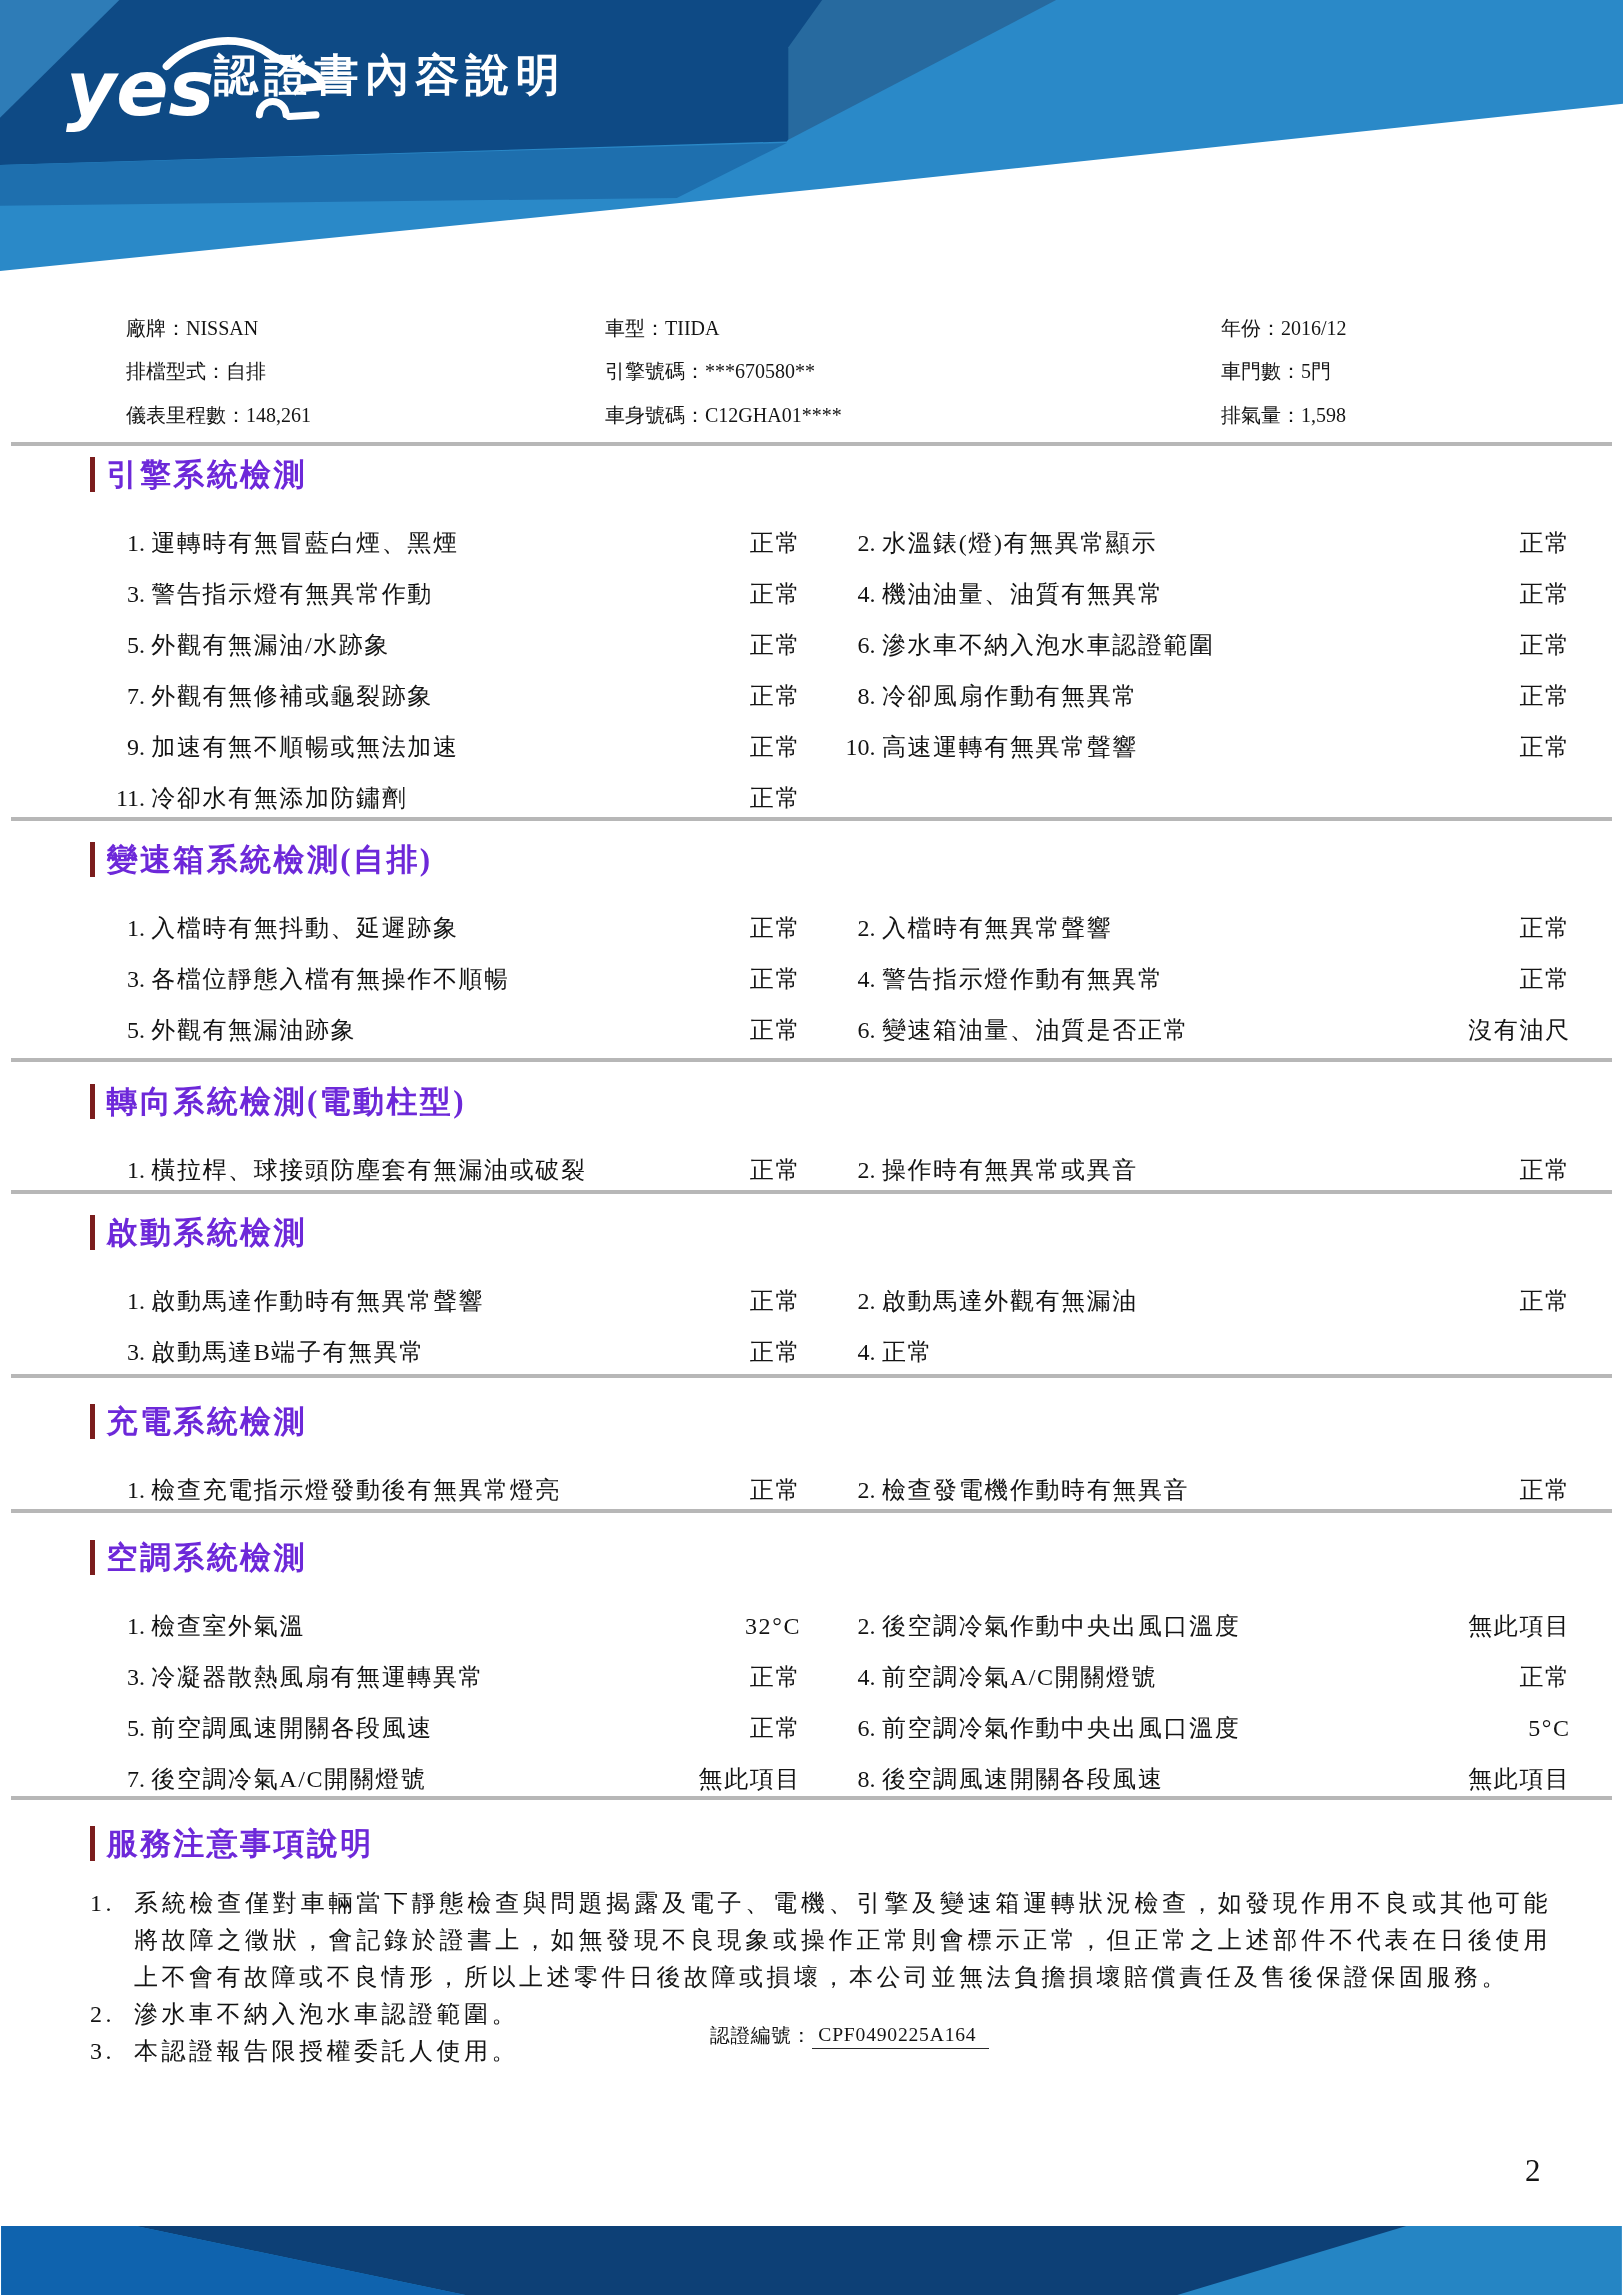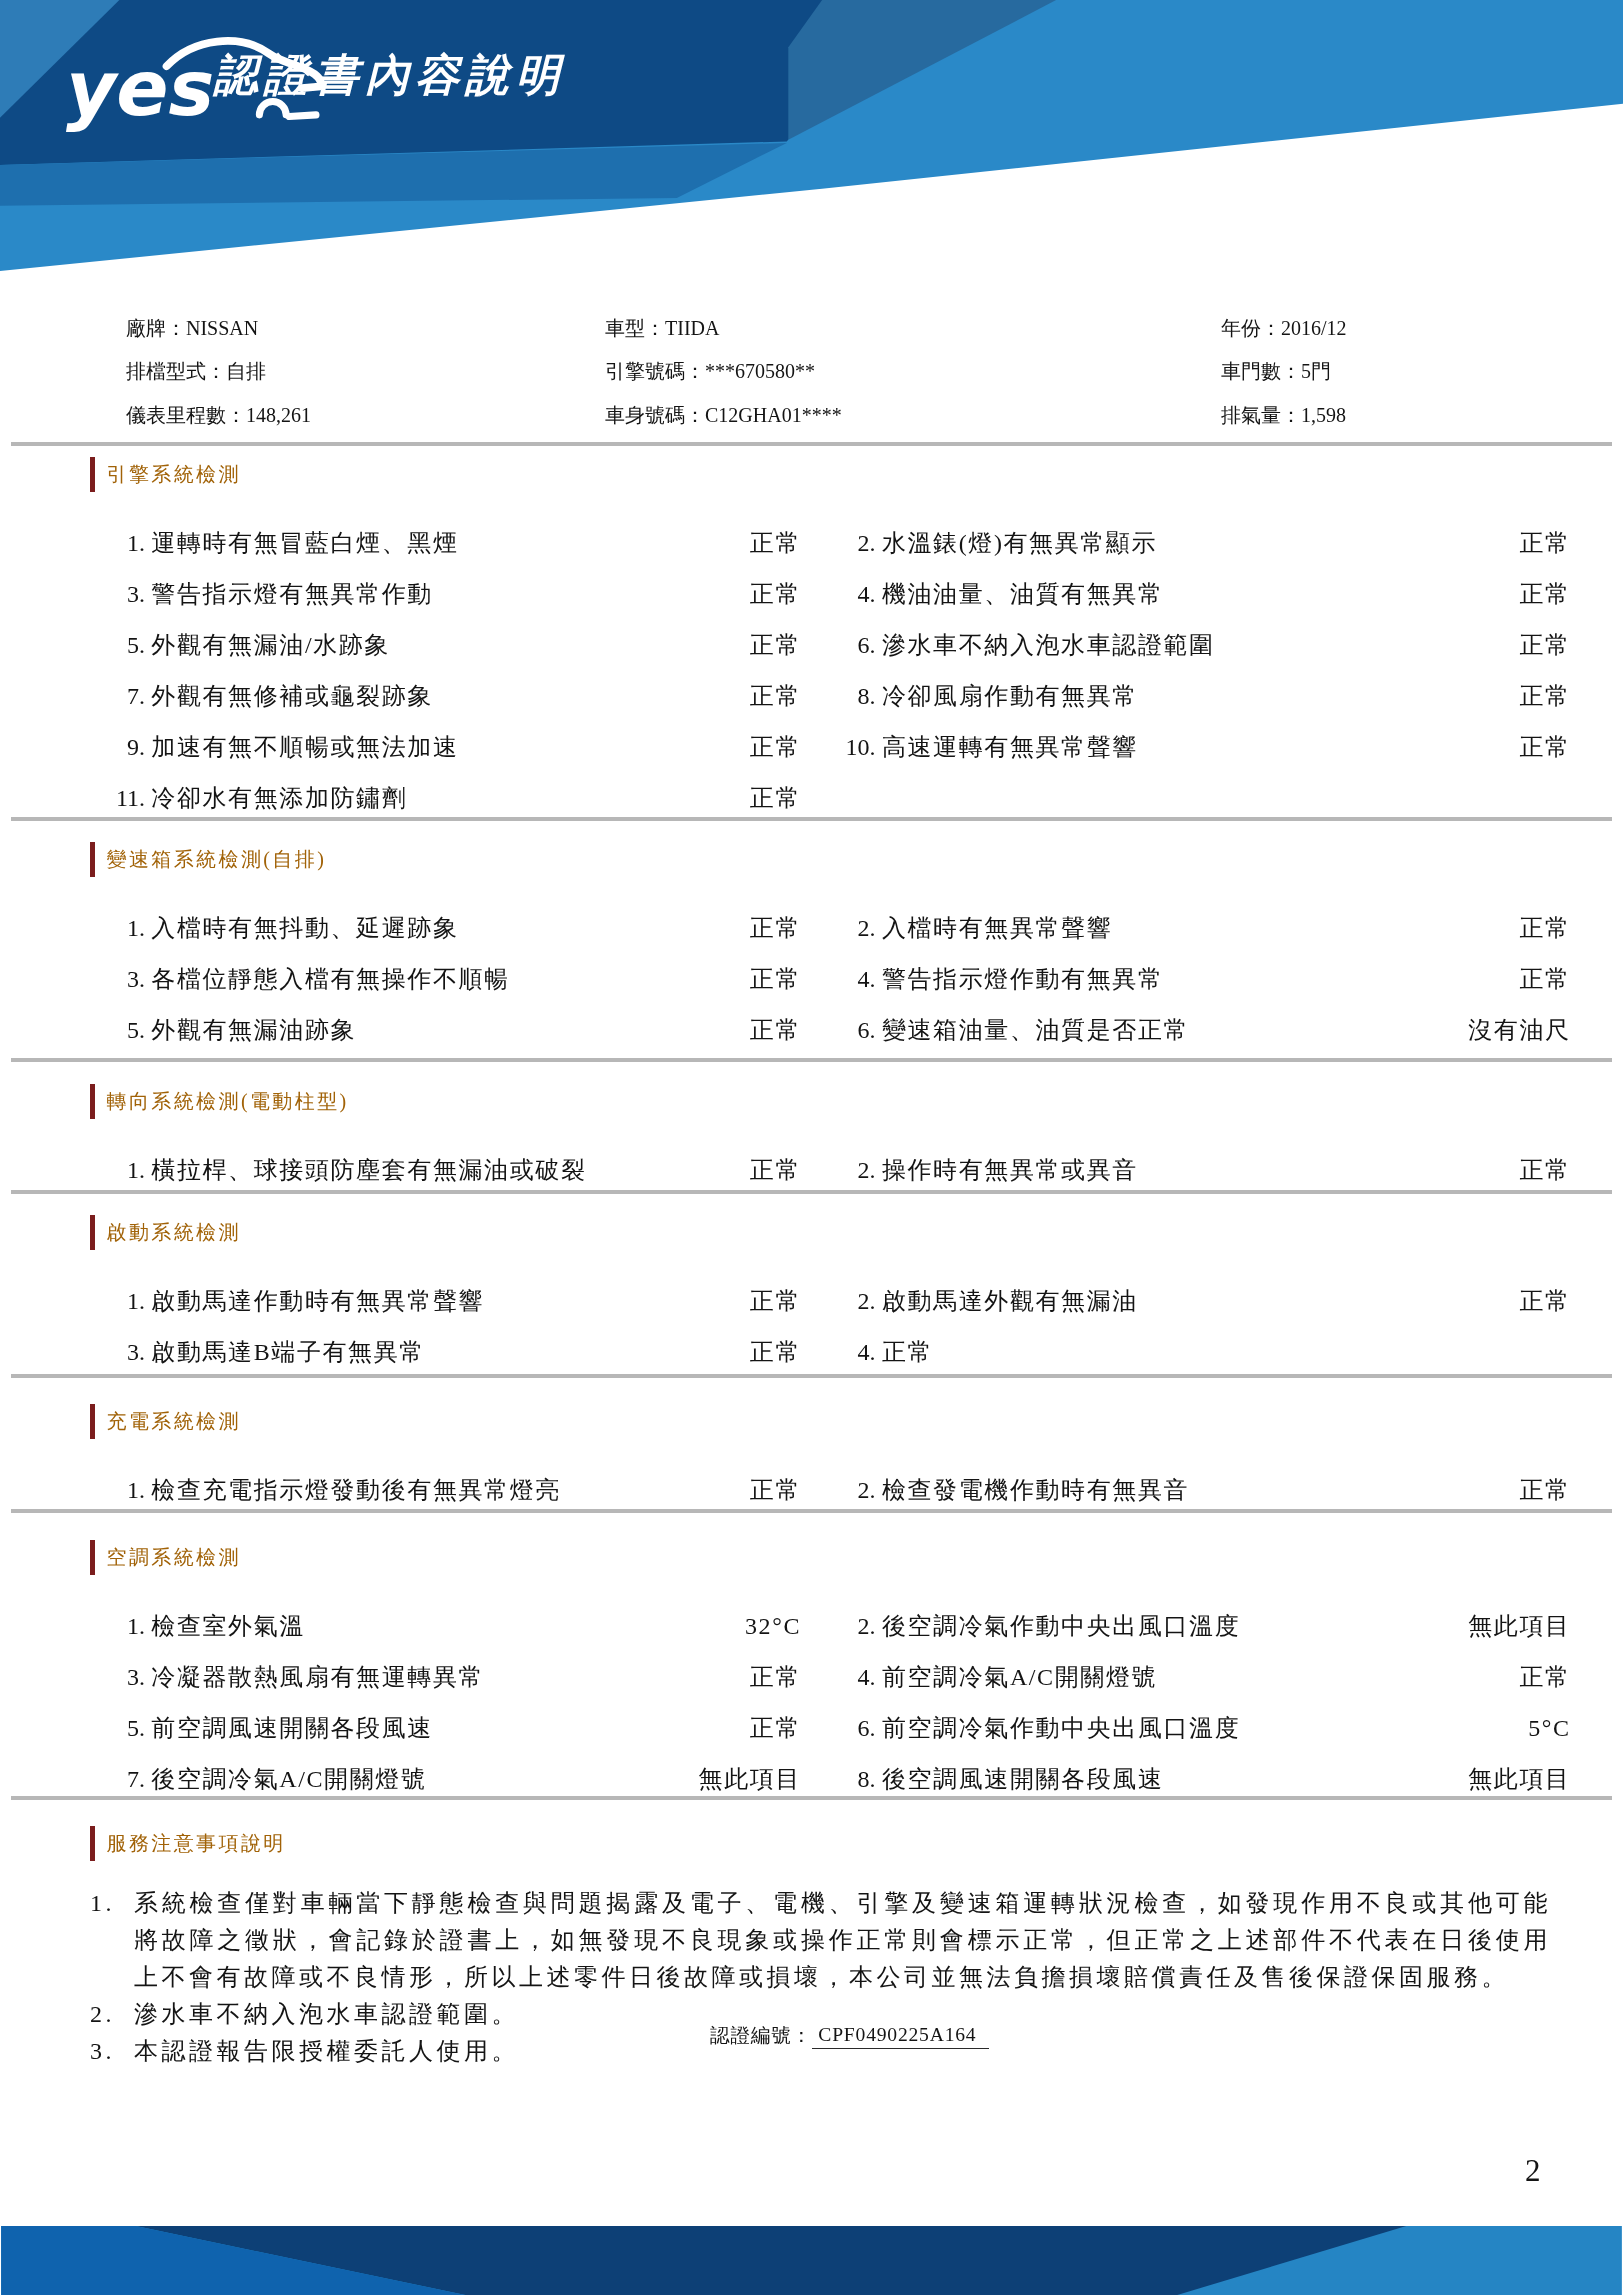--- a/index.html
+++ b/index.html
@@ -7,39 +7,39 @@
   body {
     position:relative; background:#ffffff; overflow:hidden;
     font-family:"Liberation Serif","DejaVu Serif",serif; color:#141414;
   }
   
   .header-band { position:absolute; top:0; left:0; width:1623px; height:271px; }
   .logo-wrap { position:absolute; left:66px; top:33px; width:283px; height:104px; }
   .page-title {
     position:absolute; left:214px; top:46px;
     font-family:"DejaVu Sans","Liberation Sans",sans-serif;
-    font-size:44px; font-weight:bold; color:#ffffff; letter-spacing:6.3px;font-style:italic;
+    font-size:44px; font-weight:bold; color:#ffffff; letter-spacing:6.3px;
   }
   
   .vehicle-info {
     position:absolute; top:313px; left:126px; width:1461px;
     display:grid; grid-template-columns:479px 616px auto;
     row-gap:13.4px; font-size:20px; line-height:30px;
   }
   
   .divider { position:absolute; left:11px; width:1601px; height:3.9px; background:#b7b7b7; }
   .div-0{top:442px}.div-1{top:817px}.div-2{top:1058px}.div-3{top:1190px}
   .div-4{top:1374px}.div-5{top:1509px}.div-6{top:1796px}
   
   .section { position:absolute; left:90px; width:1480px; }
   .sec-0{top:455px}.sec-1{top:840px}.sec-2{top:1082px}
   .sec-3{top:1213px}.sec-4{top:1402px}.sec-5{top:1538px}
   .sec-title-row { display:flex; align-items:center; height:39px; }
   .sec-bar { width:4.7px; height:35px; background:#7b1d1d; margin-right:11.8px; flex:none; }
-  .sec-title { color:#a16207; font-size:20px; font-weight:400; letter-spacing:2.4px; }
+  .sec-title { color:#6d28d9; font-size:31px; font-weight:700; letter-spacing:2.4px; }
   .items { display:grid; grid-template-columns:711px 750px; column-gap:19.6px; margin-top:23.6px; }
   .item { display:flex; align-items:center; height:51px; font-size:24px; }
   .item .no { flex:none; width:55px; text-align:right; margin-right:6.3px; }
   .item .txt { flex:1; letter-spacing:1.6px; }
   .item .res { flex:none; text-align:center; letter-spacing:1.6px; }
   
   .notes { position:absolute; left:90px; top:1824px; width:1461px; }
   .note-list { margin-top:22px; }
   .note-item { display:flex; font-size:24px; line-height:37px; letter-spacing:3.5px; }
   .note-item .no { flex:none; width:36px; text-align:left; margin-right:7.9px; }

